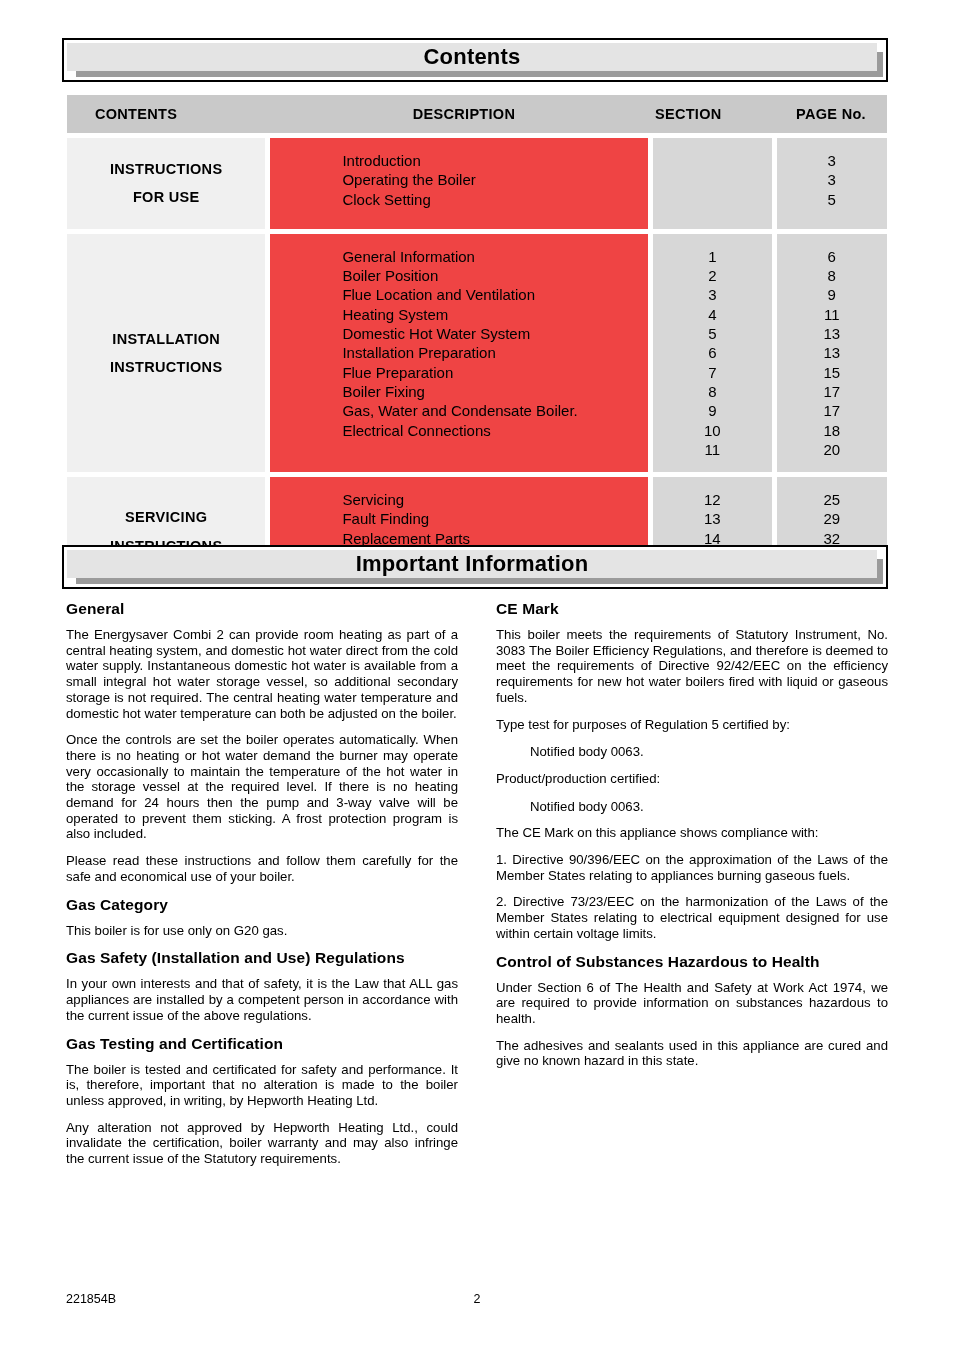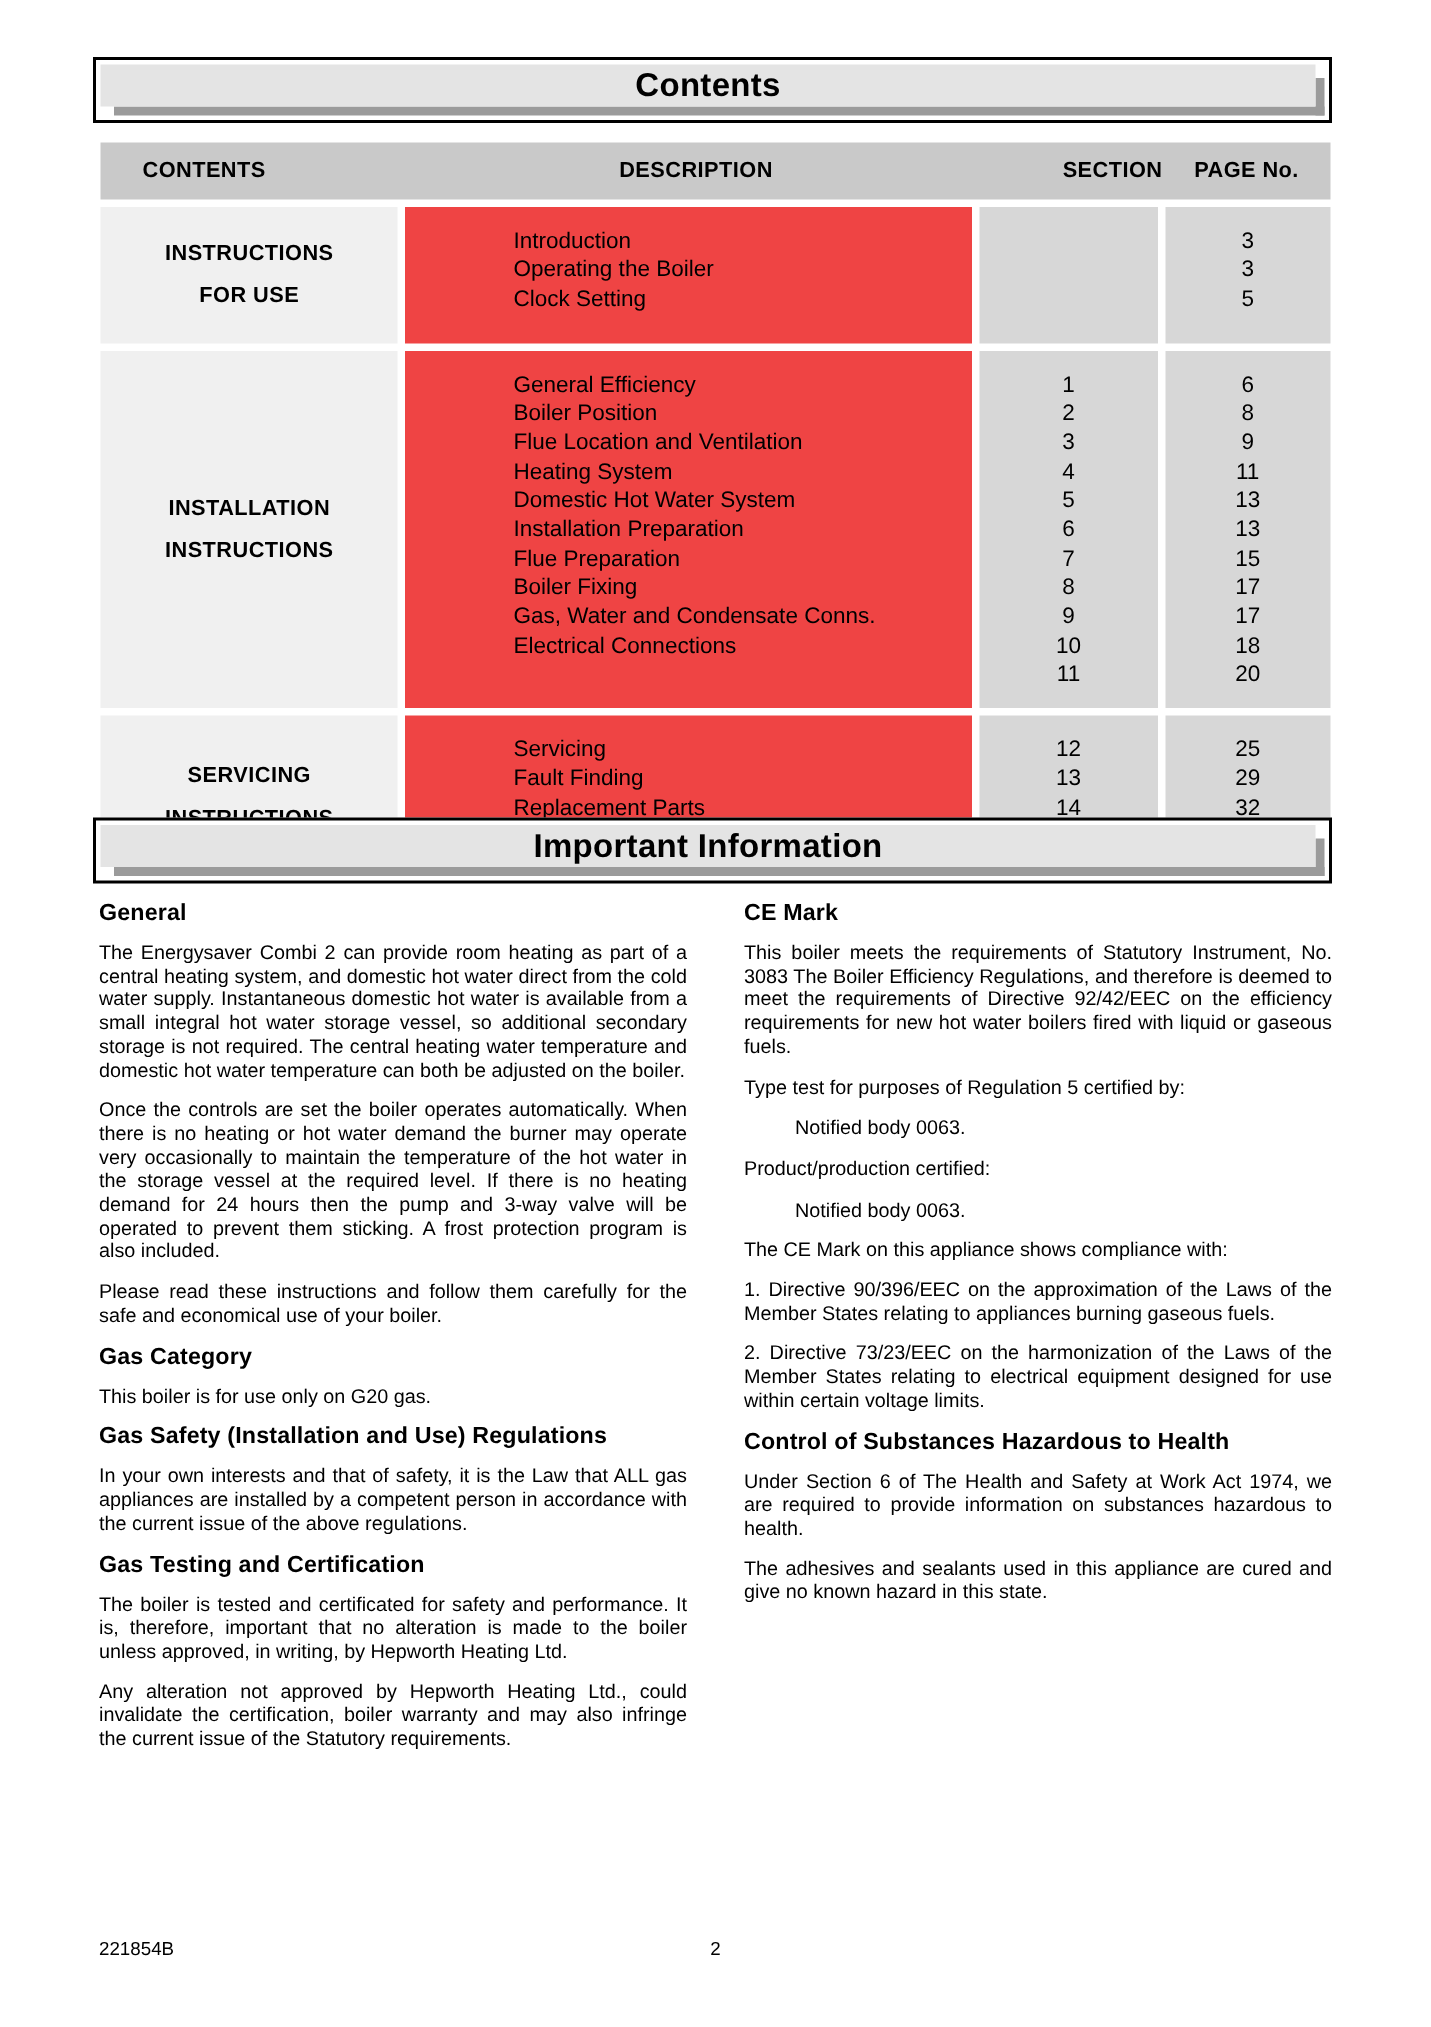--- a/index.html
+++ b/index.html
@@ -79,21 +79,21 @@
     display: flex;
     background: #c9c9c9;
     height: 38px;
     align-items: center;
     font-size: 14.5px;
     font-weight: bold;
     letter-spacing: 0.3px;
   }
   .toc-header .c1 { width: 206px; padding-left: 28px; box-sizing: border-box; }
   .toc-header .c2 { width: 382px; text-align: center; }
-  .toc-header .c3 { width: 120px; text-align: right; }
+  .toc-header .c3 { width: 120px; text-align: left; }
   .toc-header .c4 { width: 112px; text-align: center; }
 
   .toc-group {
     display: flex;
     margin-top: 5px;
     column-gap: 5px;
   }
   .toc-cat {
     width: 201px;
     background: #f0f0f0;
@@ -235,29 +235,29 @@
             <div class="rowline">3</div>
             <div class="rowline">5</div>
           </div>
         </div>
         <div class="toc-group">
           <div class="toc-cat">
             <div class="cat-line">INSTALLATION</div>
             <div class="cat-line">INSTRUCTIONS</div>
           </div>
           <div class="toc-desc">
-            <div class="rowline">General Efficiency</div>
+            <div class="rowline">General Information</div>
             <div class="rowline">Boiler Position</div>
             <div class="rowline">Flue Location and Ventilation</div>
             <div class="rowline">Heating System</div>
             <div class="rowline">Domestic Hot Water System</div>
             <div class="rowline">Installation Preparation</div>
             <div class="rowline">Flue Preparation</div>
             <div class="rowline">Boiler Fixing</div>
-            <div class="rowline">Gas, Water and Condensate Conns.</div>
+            <div class="rowline">Gas, Water and Condensate Boiler.</div>
             <div class="rowline">Electrical Connections</div>
           </div>
           <div class="toc-sec">
             <div class="rowline">1</div>
             <div class="rowline">2</div>
             <div class="rowline">3</div>
             <div class="rowline">4</div>
             <div class="rowline">5</div>
             <div class="rowline">6</div>
             <div class="rowline">7</div>

